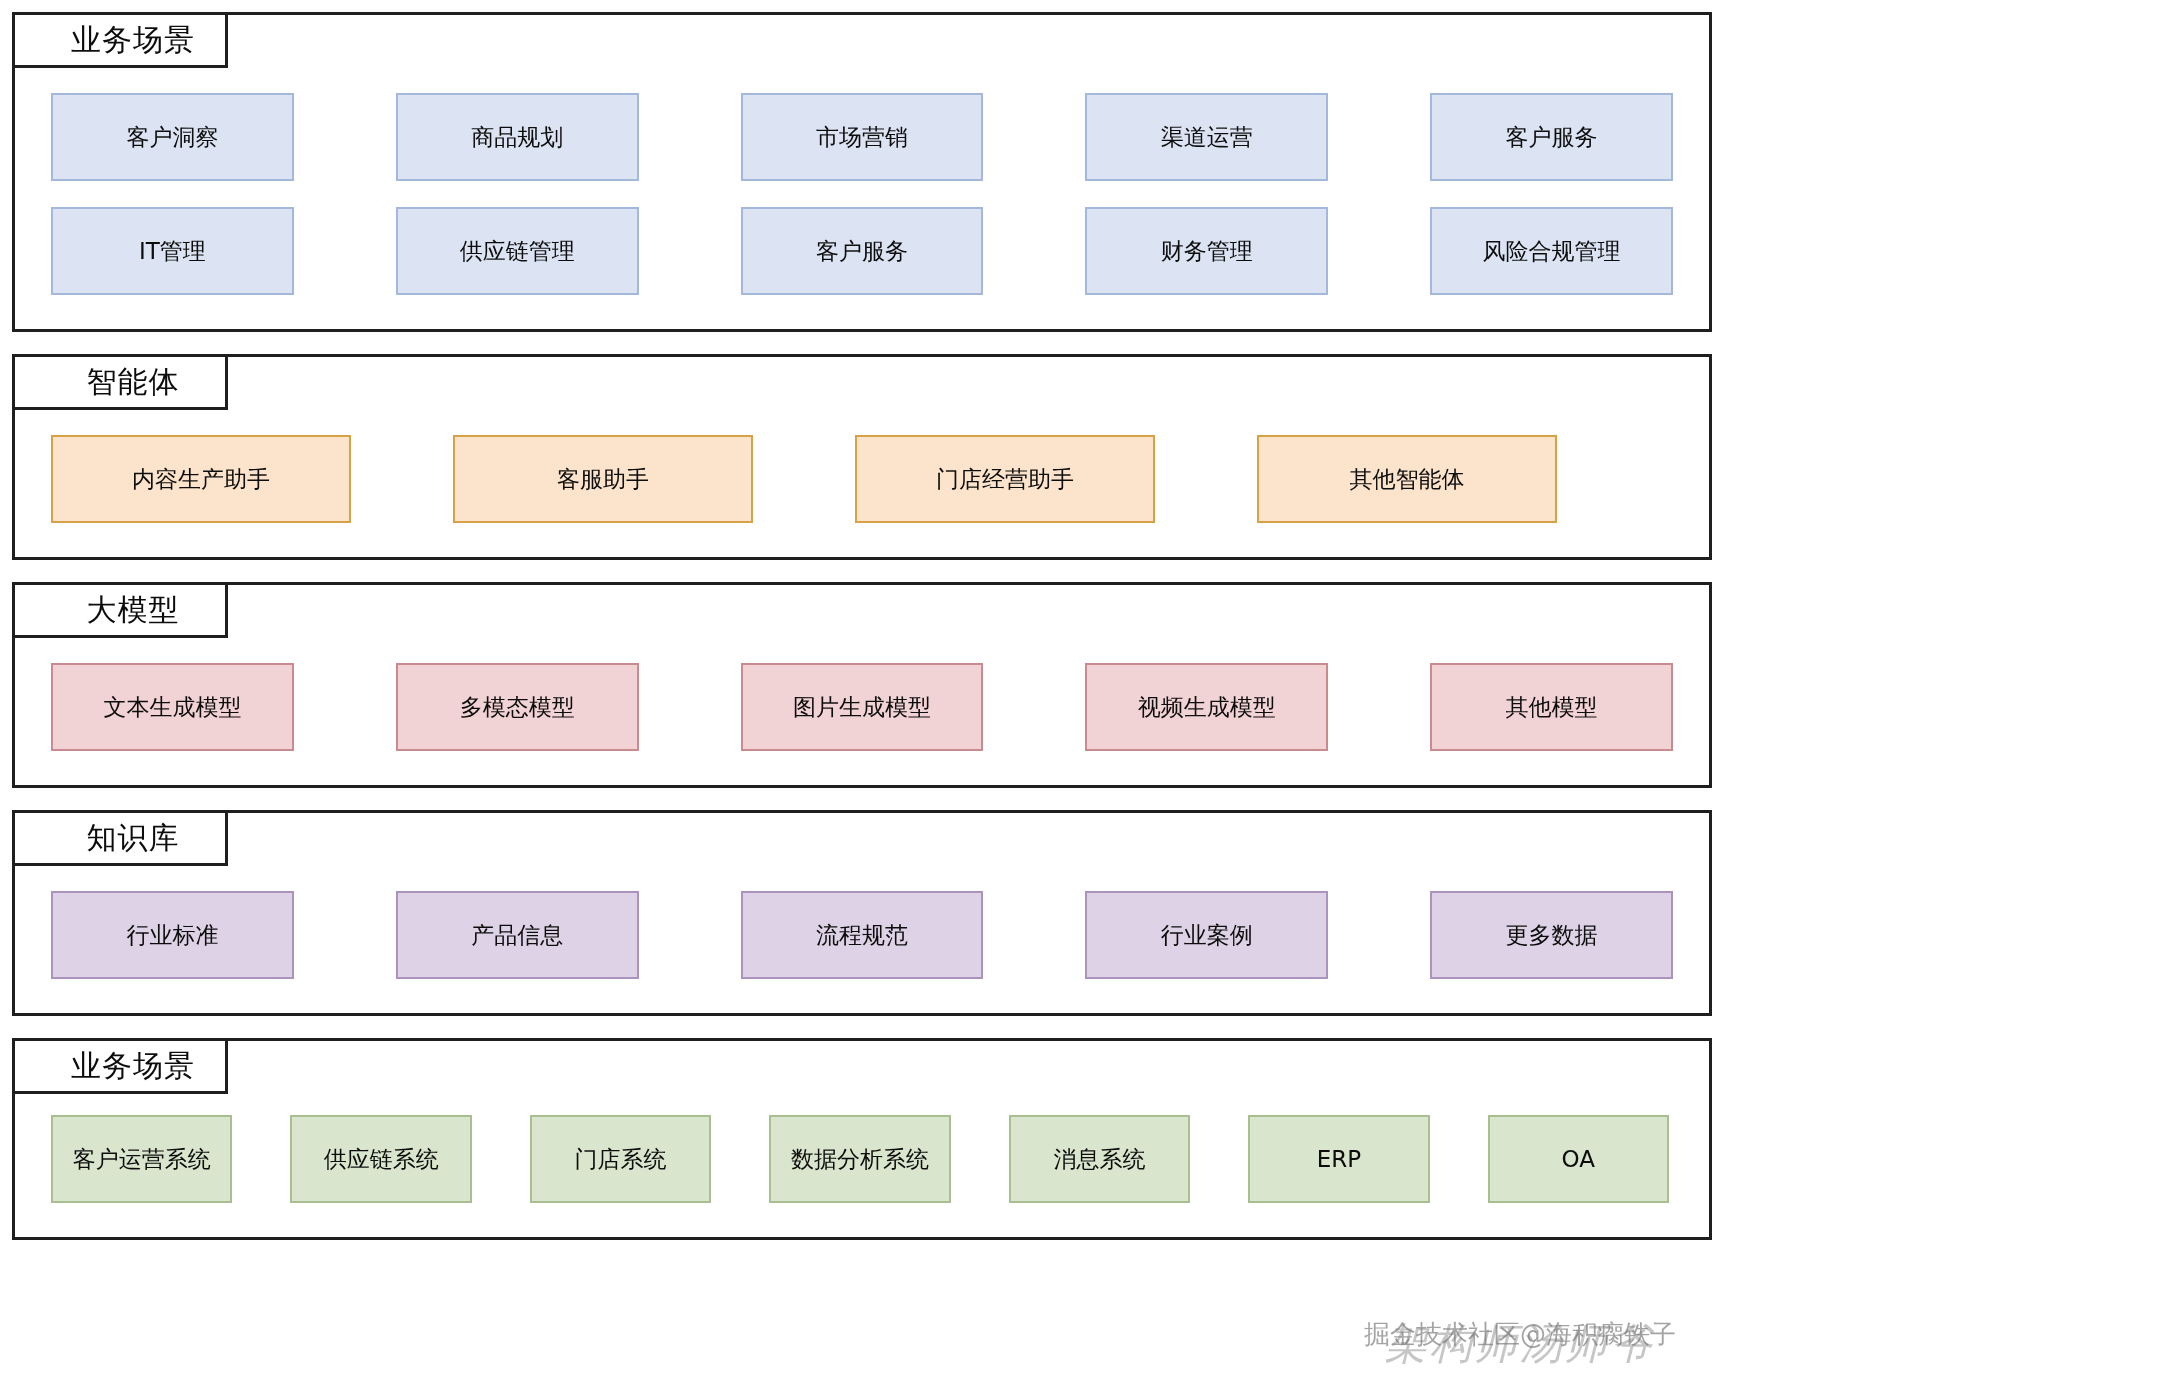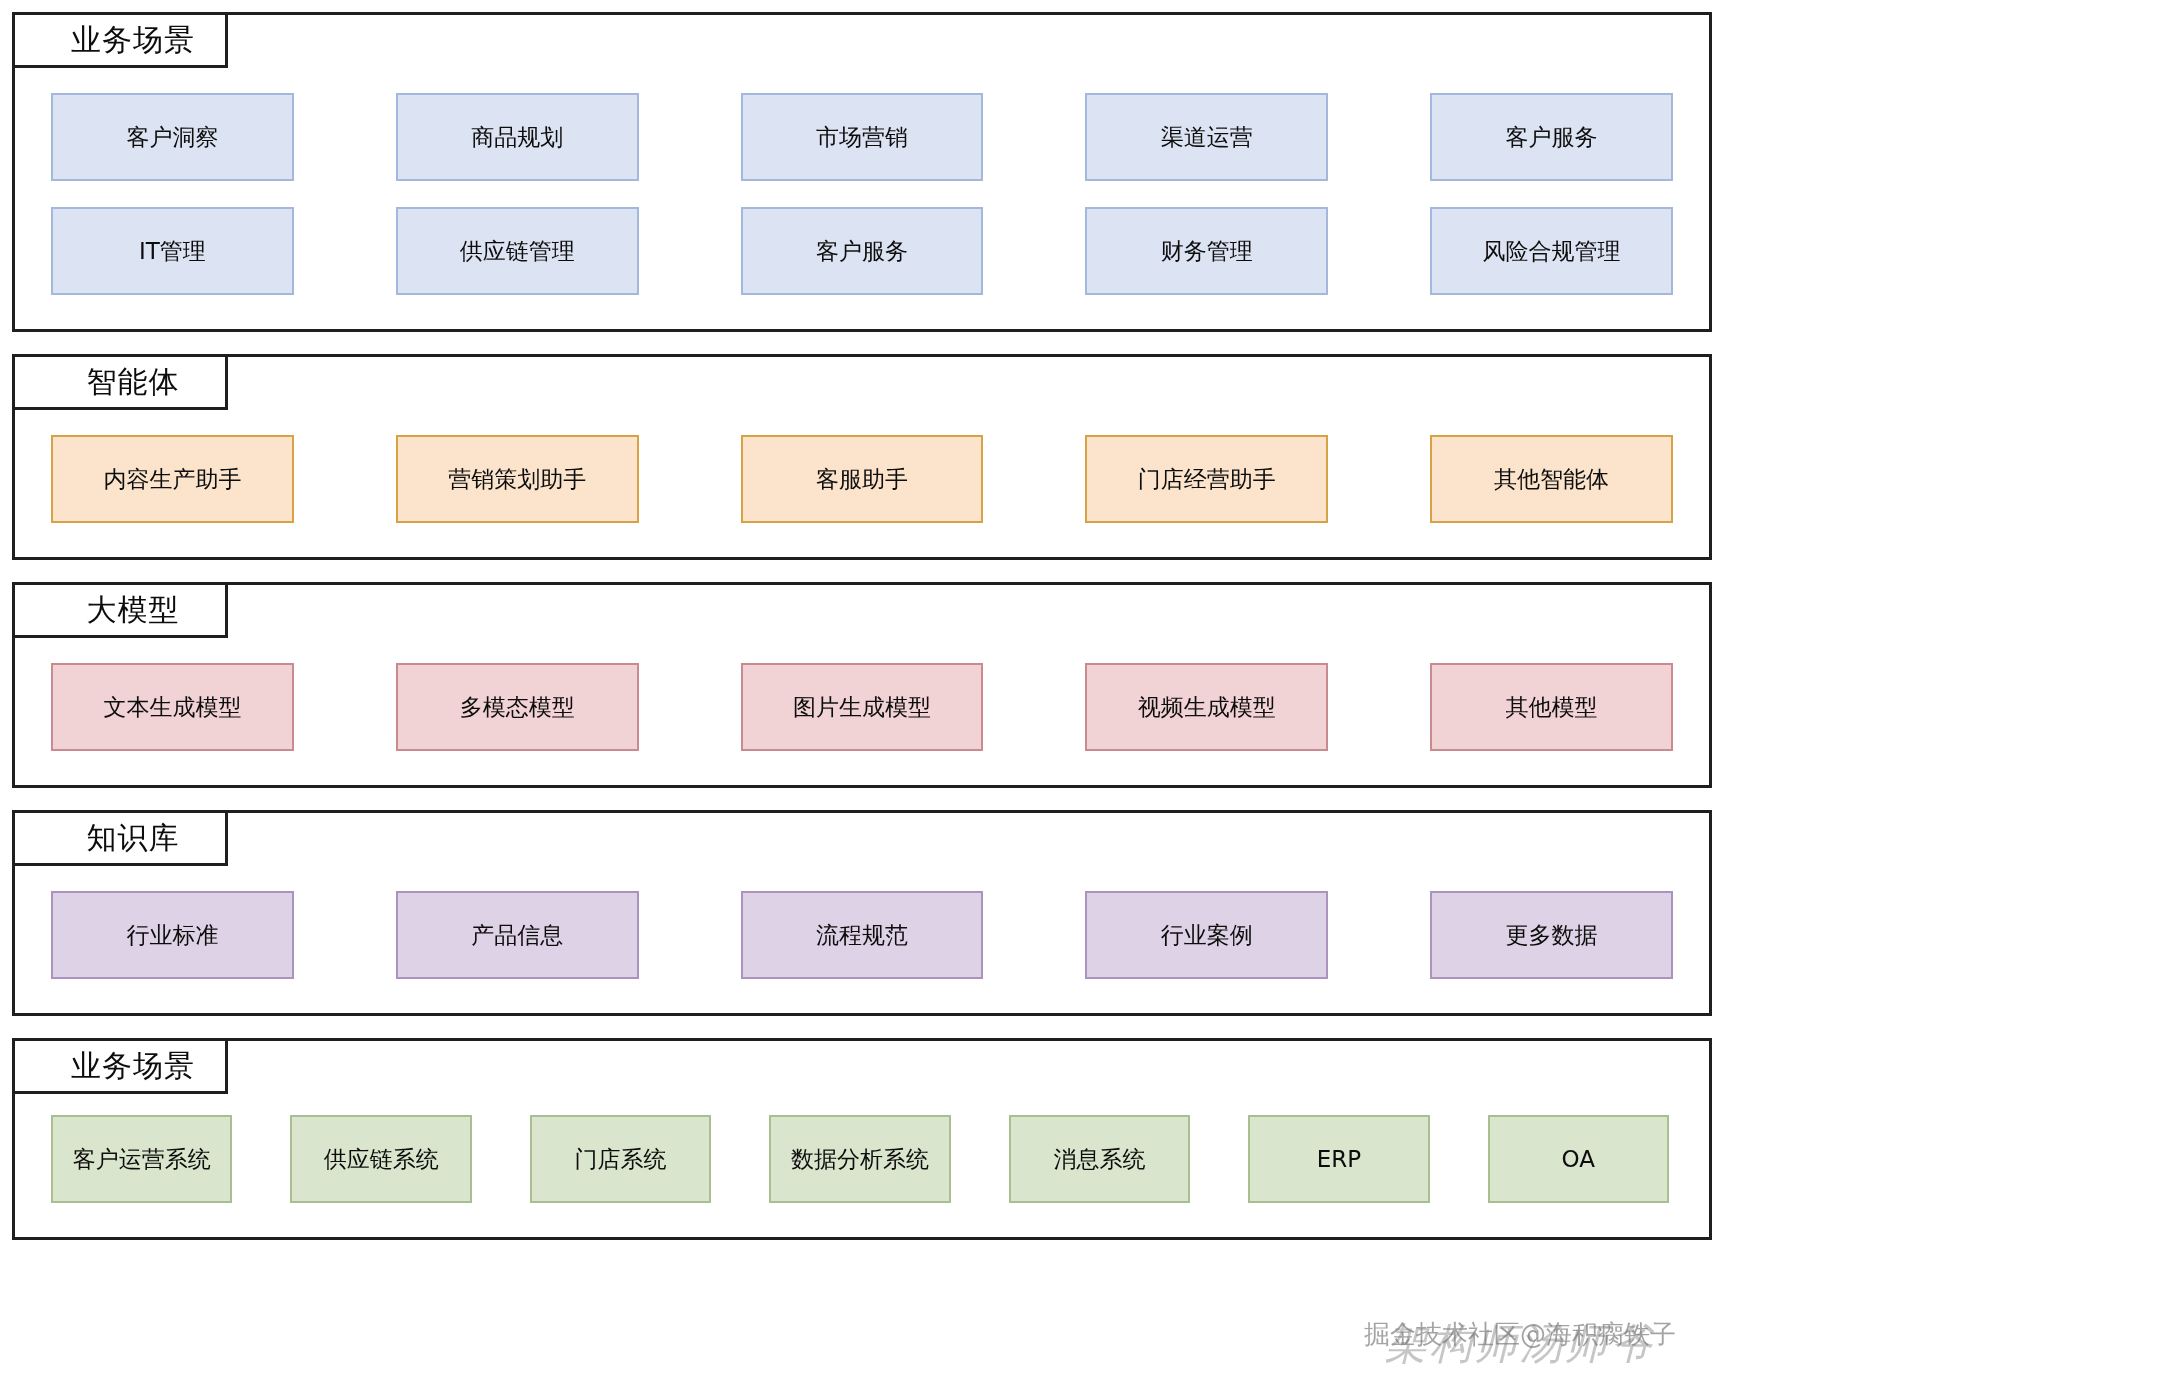--- a/index.html
+++ b/index.html
@@ -164,21 +164,20 @@
         </div>
       </div>
     </div>
     <div class="layer" id="layer-1">
       <div class="layer-tab">
         <span class="layer-tab-label">智能体</span>
       </div>
       <div class="layer-body">
         <div class="node-row cols-5">
           <div class="node pal-orange">内容生产助手</div>
-          <div class="node pal-orange">营销策划助手</div>
           <div class="node pal-orange">客服助手</div>
           <div class="node pal-orange">门店经营助手</div>
           <div class="node pal-orange">其他智能体</div>
         </div>
       </div>
     </div>
     <div class="layer" id="layer-2">
       <div class="layer-tab">
         <span class="layer-tab-label">大模型</span>
       </div>

